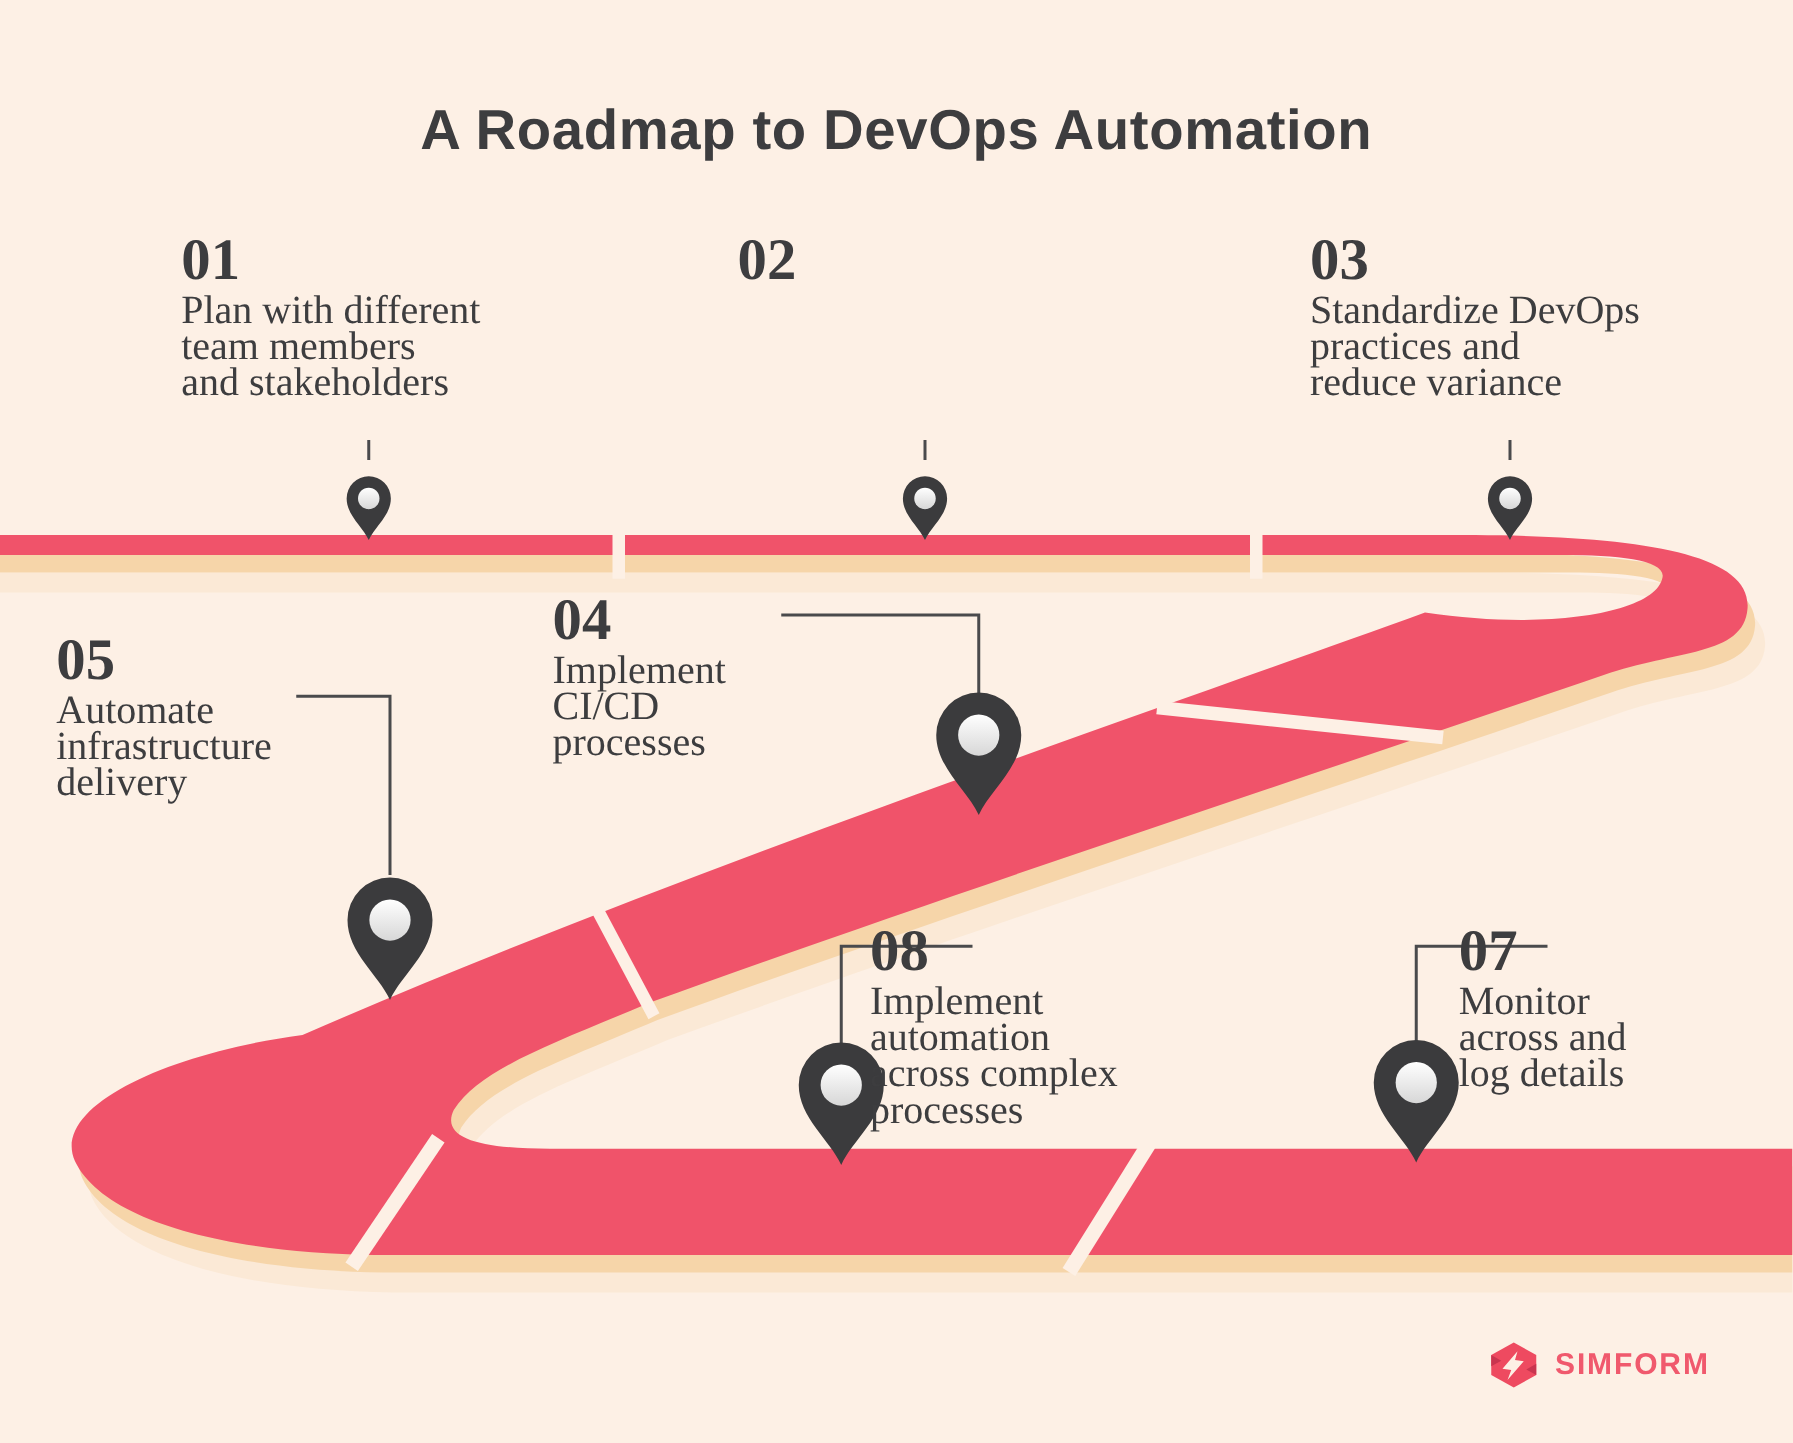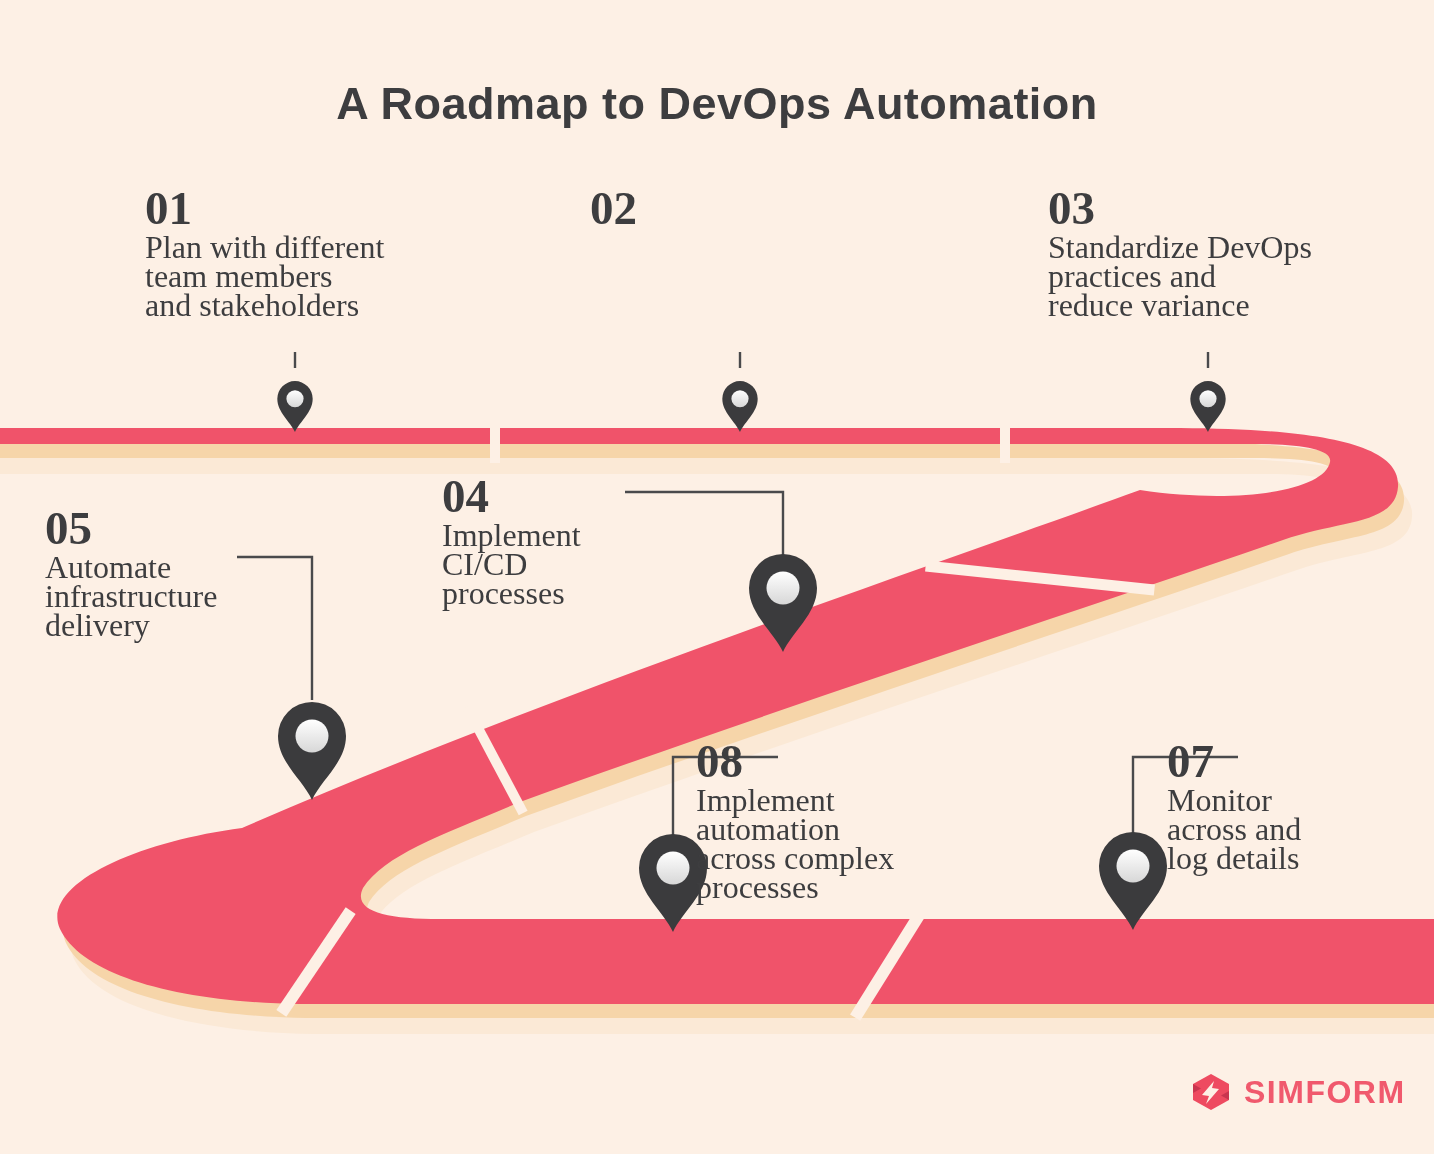--- a/index.html
+++ b/index.html
@@ -64,21 +64,21 @@
     display: flex;
     align-items: center;
   }
   .logo-icon {
     width: 44px;
     height: 44px;
     display: block;
   }
   .logo-text {
     margin-left: 11px;
-    font-size: 32px;
+    font-size: 24px;
     font-weight: 800;
     letter-spacing: 1.5px;
     color: var(--color-logo-text, #f0596d);
   }
 </style>
 </head>
 <body>
 
 <div class="canvas">
 

